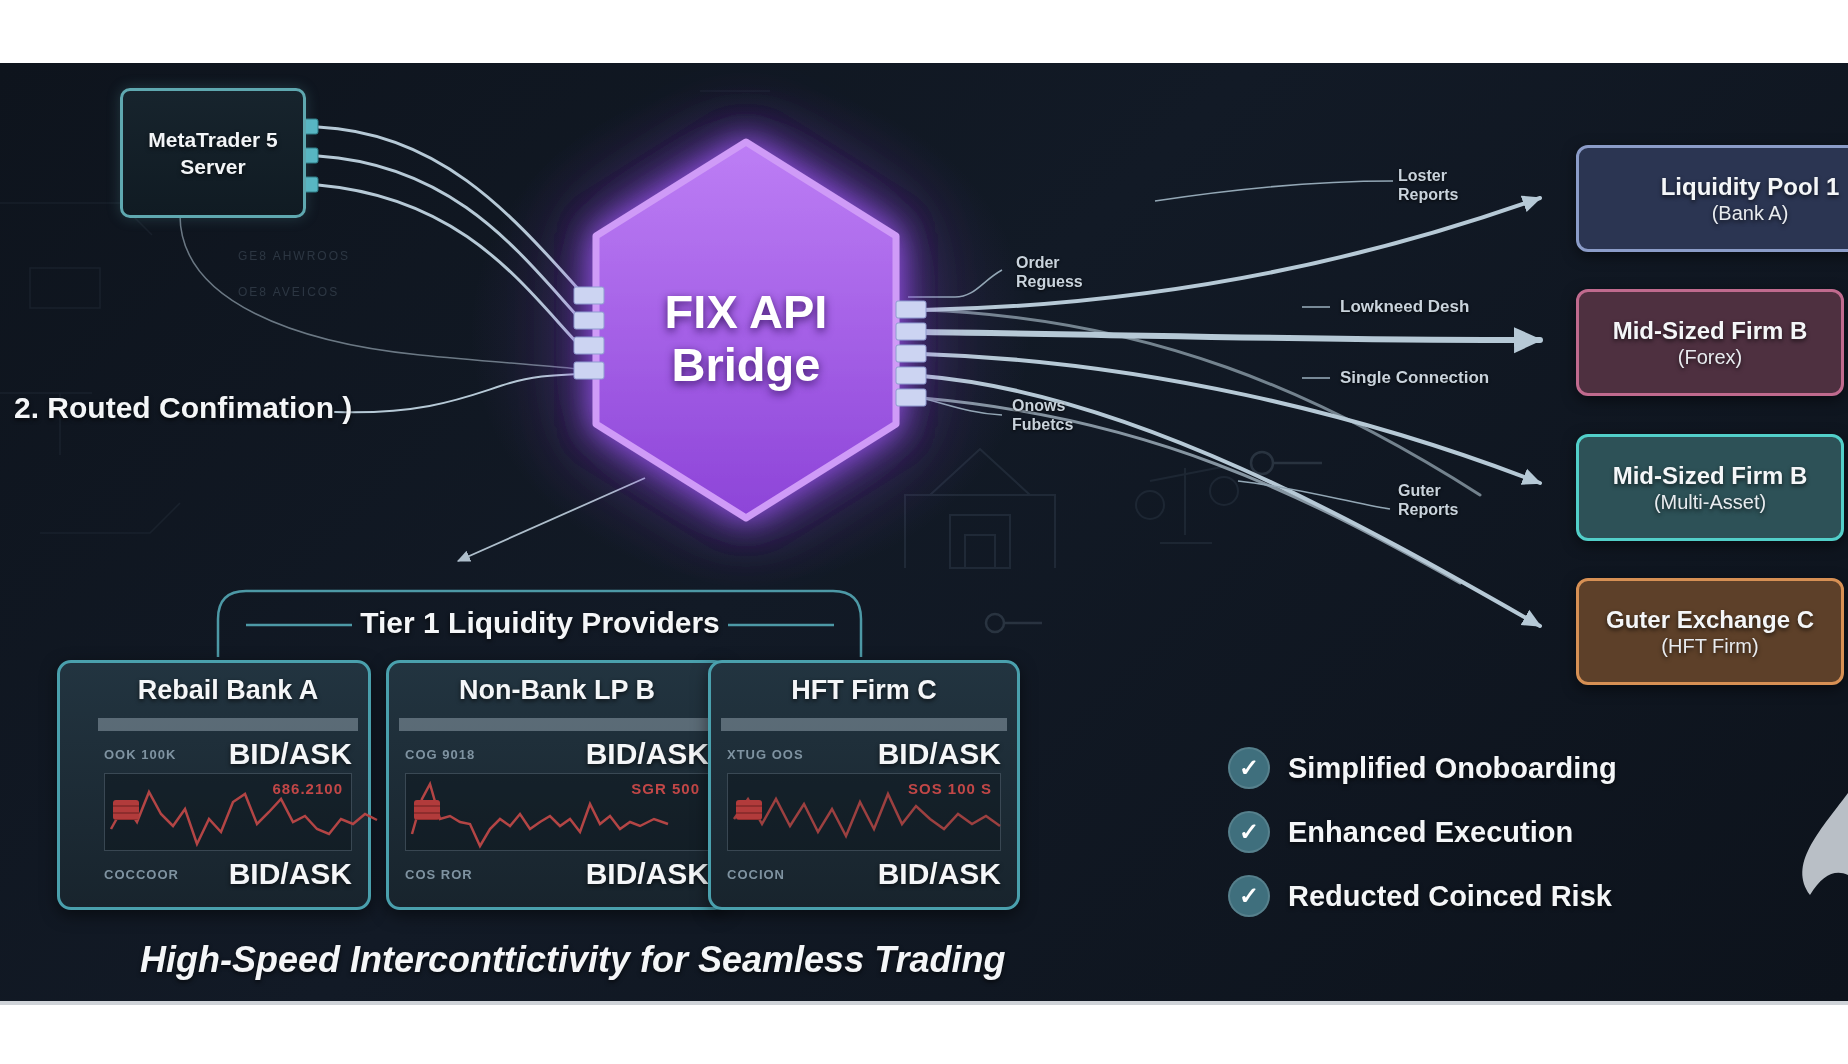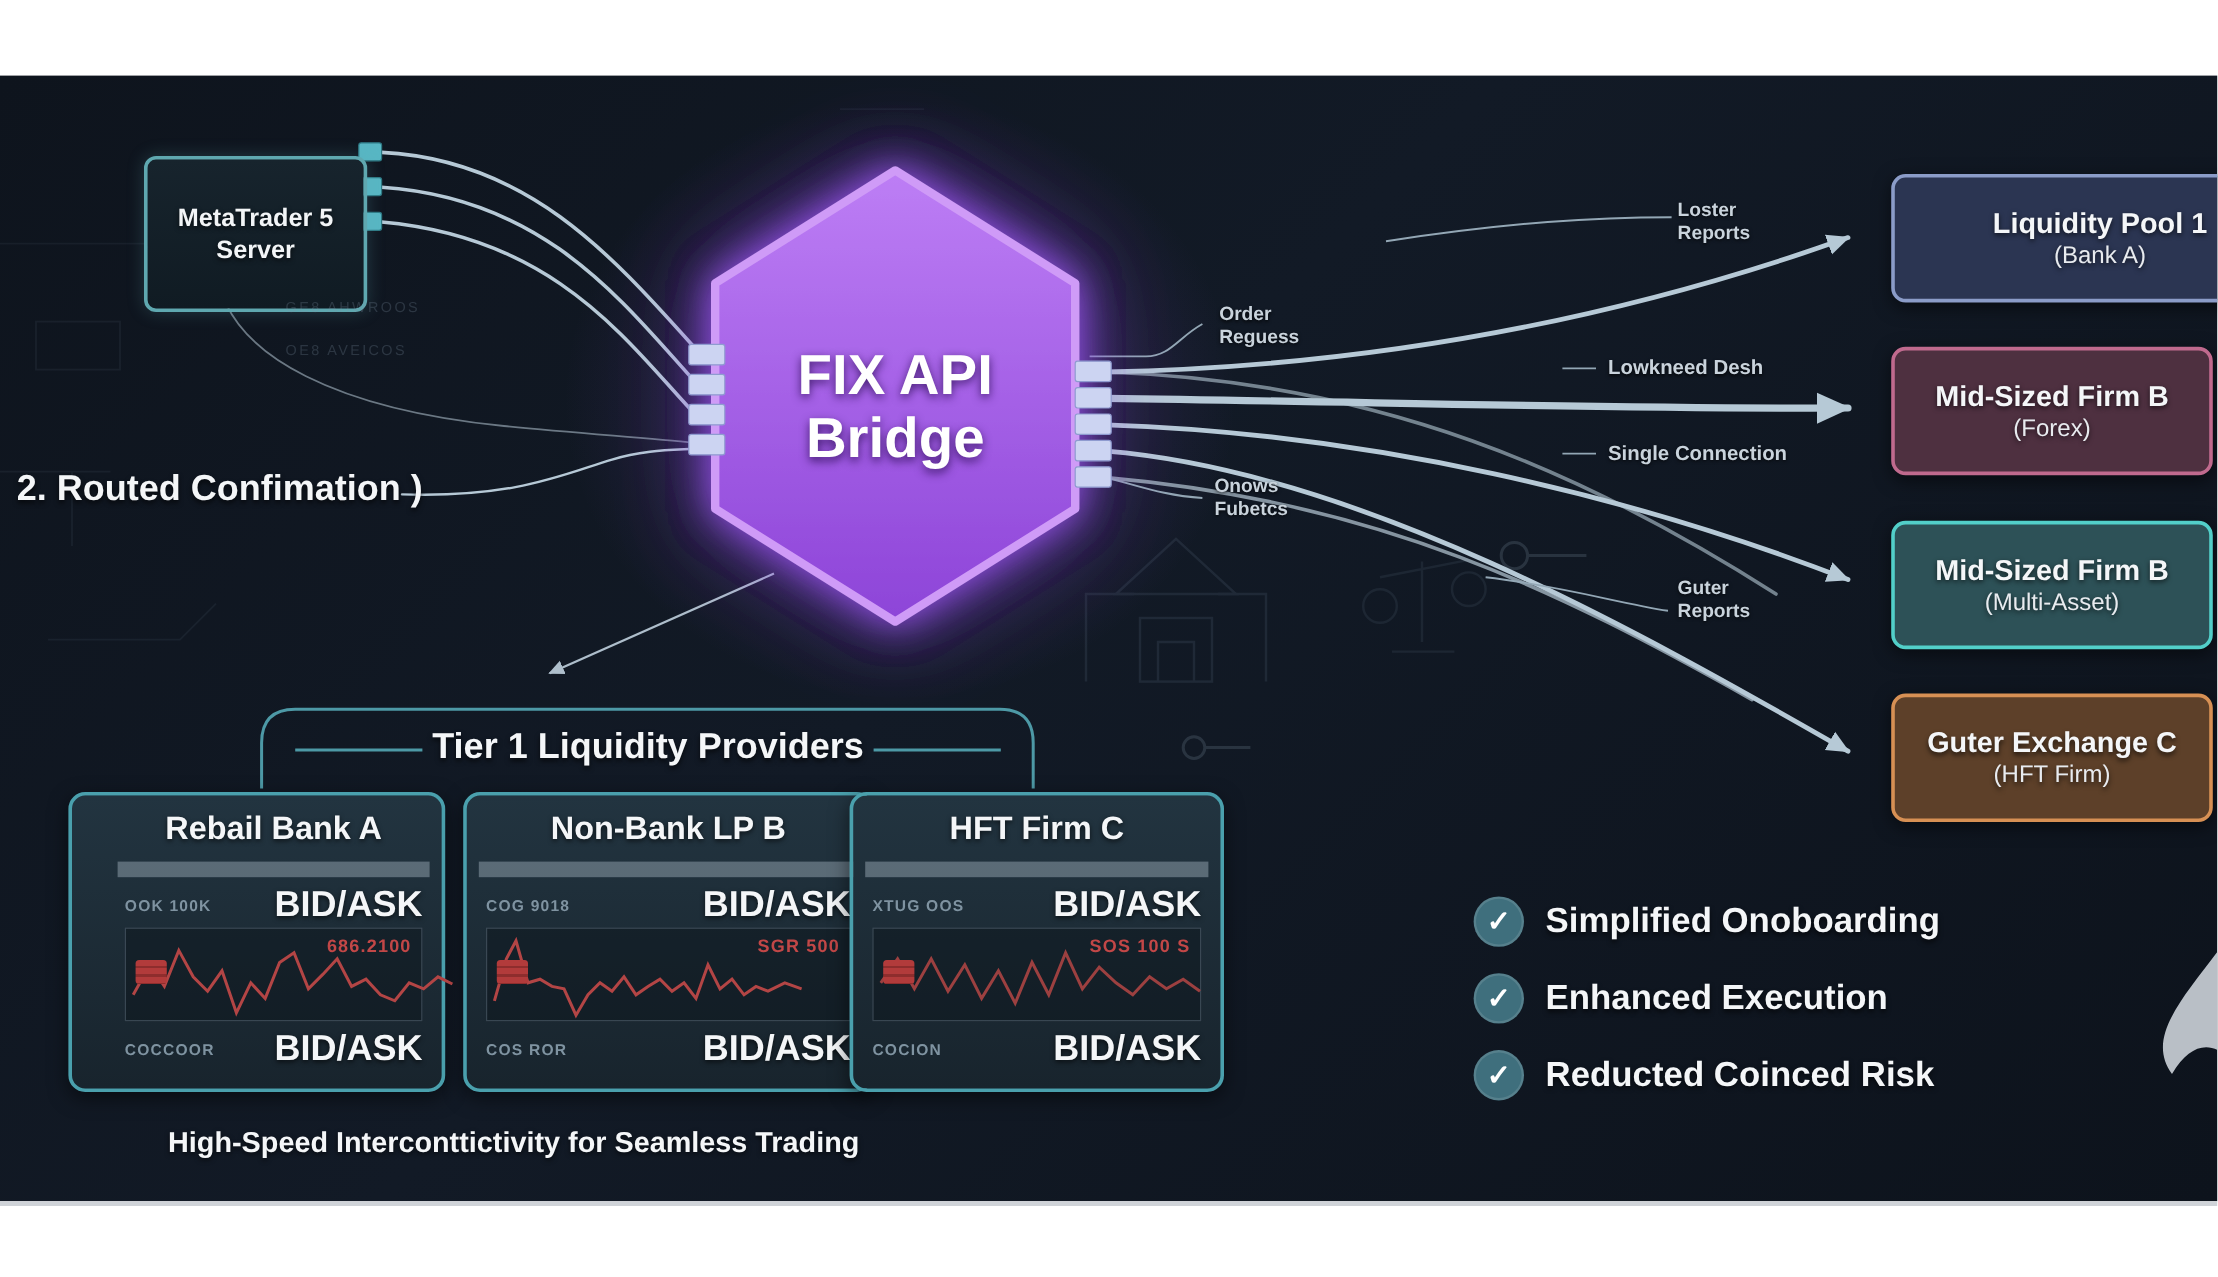--- a/index.html
+++ b/index.html
@@ -10,21 +10,21 @@
           overflow:hidden;border-bottom:4px solid #cfd3d8;}
   .glow{position:absolute;left:470px;top:20px;width:560px;height:500px;
         background:radial-gradient(closest-side,rgba(150,80,230,.30),rgba(150,80,230,0));}
   svg.layer{position:absolute;left:0;top:0;}
   .abs{position:absolute;}
   .shadowed{text-shadow:0 2px 4px rgba(0,0,0,.65);}
 
   
   .mt5{left:120px;top:25px;width:180px;height:124px;border:3px solid #5fa8b0;border-radius:10px;
        background:linear-gradient(180deg,#17242d,#101b23);display:flex;align-items:center;justify-content:center;
-       box-shadow:0 0 14px rgba(95,168,176,.25);margin-top:42px;}
+       box-shadow:0 0 14px rgba(95,168,176,.25);}
   .mt5 .t{color:#f2f5f7;font-weight:bold;font-size:21px;text-align:center;line-height:27px;}
 
   
   .hexlabel{left:596px;top:196px;width:300px;text-align:center;color:#ffffff;font-weight:bold;
             font-size:47px;line-height:53px;text-shadow:0 3px 8px rgba(40,10,80,.8);margin-top:26px;}
 
   
   .flow{color:#c9d3dc;font-size:16px;font-weight:600;line-height:19px;text-shadow:0 1px 3px rgba(0,0,0,.8);}
   .flow.single{font-size:17px;}
 
@@ -56,21 +56,21 @@
   .card .chip{position:absolute;left:8px;top:26px;width:26px;height:20px;border-radius:3px;
               background:repeating-linear-gradient(180deg,#b23b3b 0 5px,#8e2d2d 5px 7px);}
 
   
   .benefit{left:1228px;width:470px;height:58px;display:flex;align-items:center;gap:18px;}
   .check{width:42px;height:42px;border-radius:50%;background:#3f6f7d;display:flex;align-items:center;
          justify-content:center;color:#ffffff;font-size:24px;font-weight:bold;
          box-shadow:inset 0 0 0 2px rgba(255,255,255,.12);}
   .benefit .bl{color:#f4f6f8;font-weight:bold;font-size:29px;}
 
-  .caption{left:140px;top:876px;color:#f4f6f8;font-weight:bold;font-size:24px;}
+  .caption{left:140px;top:876px;color:#f4f6f8;font-weight:bold;font-size:36px;font-style:italic;}
 
   .decortext{color:#7f93a5;font-size:12px;letter-spacing:2px;opacity:.25;}
 </style>
 </head>
 <body>
 
 <div class="page">
   <div class="canvas">
     <div class="glow"></div>
 

